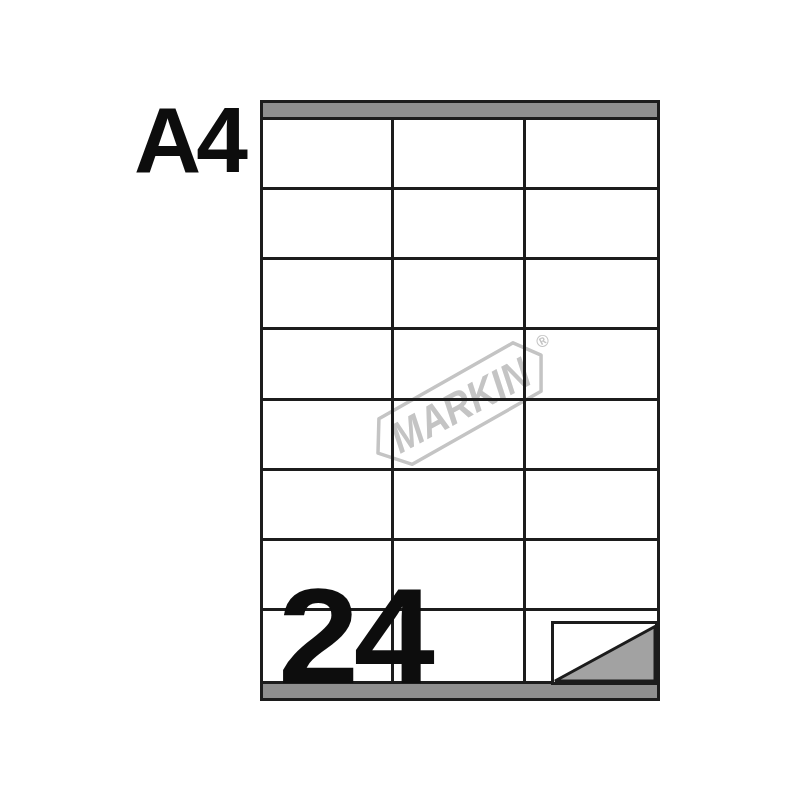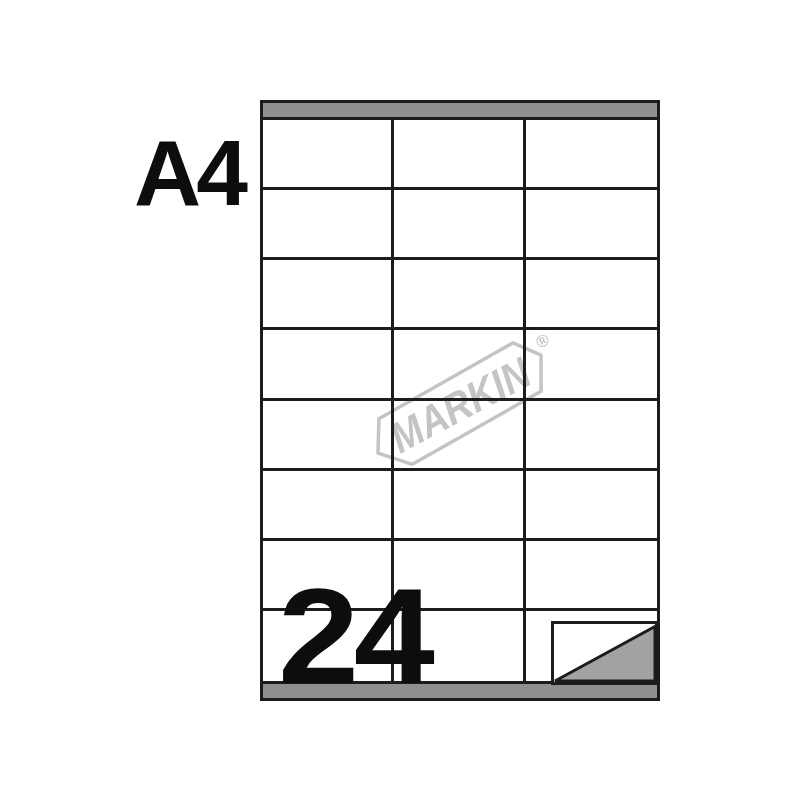--- a/index.html
+++ b/index.html
@@ -13,21 +13,21 @@
   html,body{margin:0;padding:0;background:var(--color-background);}
   .stage{
     position:relative;
     width:800px;height:800px;
     background:var(--color-background);
     font-family:"Liberation Sans", sans-serif;
     overflow:hidden;
   }
   
   .format-label{
-    position:absolute;left:134px;top:127px;
+    position:absolute;left:134px;top:94px;
     font-size:93px;font-weight:bold;line-height:1;
     letter-spacing:-5px;color:var(--color-text);
     z-index:4;white-space:nowrap;
   }
   
   .sheet{
     position:absolute;left:260px;top:100px;
     width:400px;height:601px;
     box-sizing:border-box;
     border:3px solid var(--color-line);

